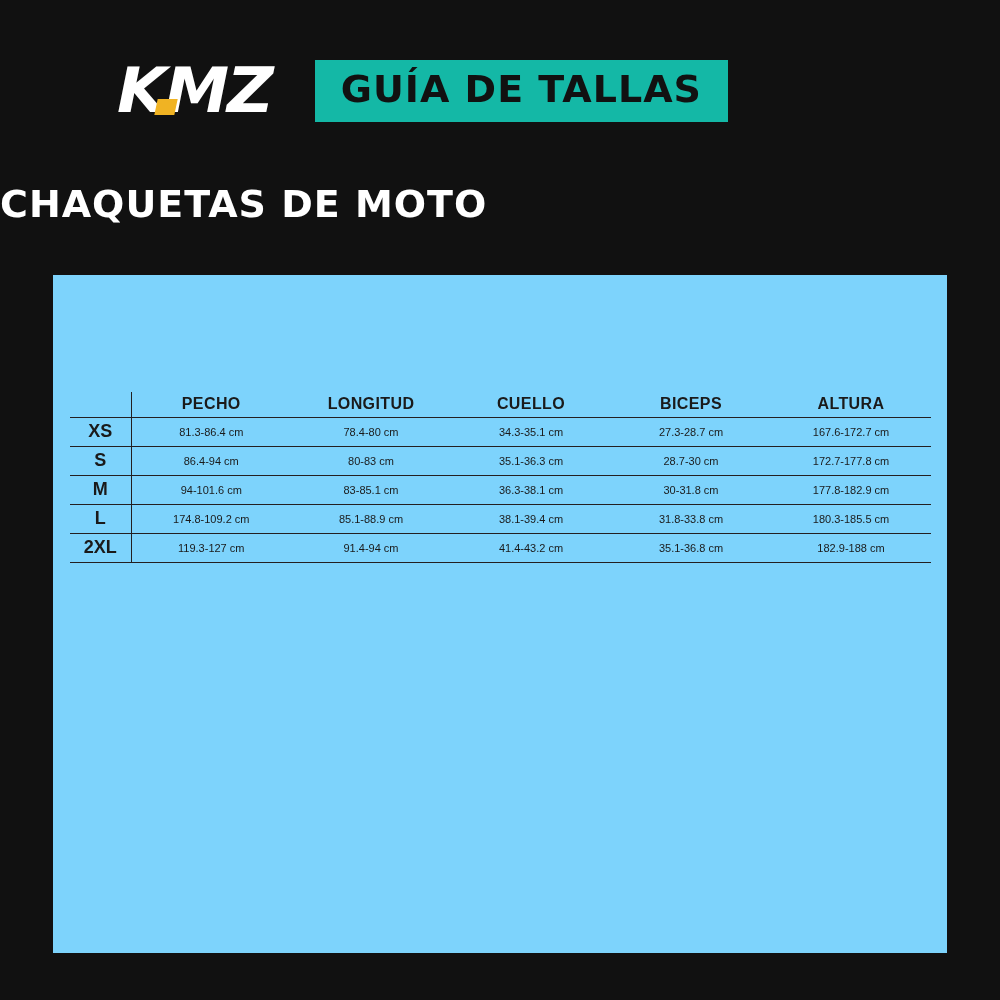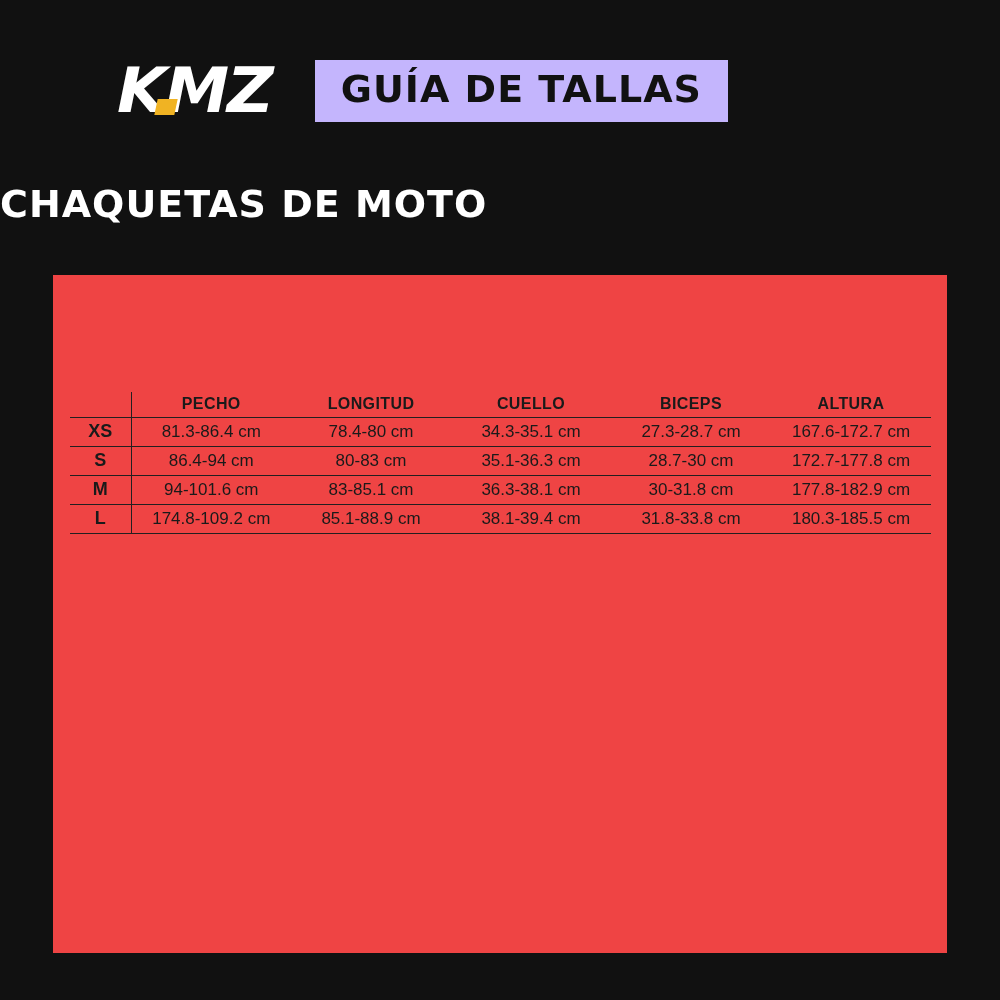--- a/index.html
+++ b/index.html
@@ -51,21 +51,21 @@
   .brand-accent {
     position: absolute;
     left: 36px;
     bottom: 12px;
     width: 20px;
     height: 16px;
     background: #f0b323;
     transform: skewX(-12deg);
   }
   .title-box {
-    background: #c4b5fd;
+    background: #14b8a6;
     padding: 10px 26px 12px 26px;
   }
   .title-box-text {
     font-family: "DejaVu Sans", sans-serif;
     font-weight: bold;
     font-size: 38px;
     letter-spacing: 1px;
     color: #111111;
     line-height: 1.05;
     white-space: nowrap;
@@ -85,39 +85,39 @@
     color: #ffffff;
   }
 
   
   .panel {
     position: absolute;
     top: 275px;
     left: 53px;
     width: 894px;
     height: 678px;
-    background: #ef4444;
+    background: #7dd3fc;
   }
 
   
   .table-wrap {
     position: absolute;
     top: 117px;
     left: 17px;
     width: 861px;
   }
   table.size-table {
     border-collapse: collapse;
     width: 861px;
     table-layout: fixed;
   }
   table.size-table th,
   table.size-table td {
     font-family: "Liberation Sans", sans-serif;
-    font-size: 17px;
+    font-size: 11px;
     color: #1a1a1a;
     text-align: center;
     padding: 3px 2px 4px 2px;
     height: 25px;
     box-sizing: border-box;
   }
   table.size-table th {
     font-weight: bold;
     font-size: 16px;
     letter-spacing: 0.4px;
@@ -197,18 +197,26 @@
             <td>177.8-182.9 cm</td>
           </tr>
           <tr class="data-row">
             <td class="row-head">L</td>
             <td>174.8-109.2 cm</td>
             <td>85.1-88.9 cm</td>
             <td>38.1-39.4 cm</td>
             <td>31.8-33.8 cm</td>
             <td>180.3-185.5 cm</td>
           </tr>
+          <tr class="data-row">
+            <td class="row-head">2XL</td>
+            <td>119.3-127 cm</td>
+            <td>91.4-94 cm</td>
+            <td>41.4-43.2 cm</td>
+            <td>35.1-36.8 cm</td>
+            <td>182.9-188 cm</td>
+          </tr>
         </tbody>
       </table>
     </div>
   </div>
 
 </div>
 
 </body></html>

